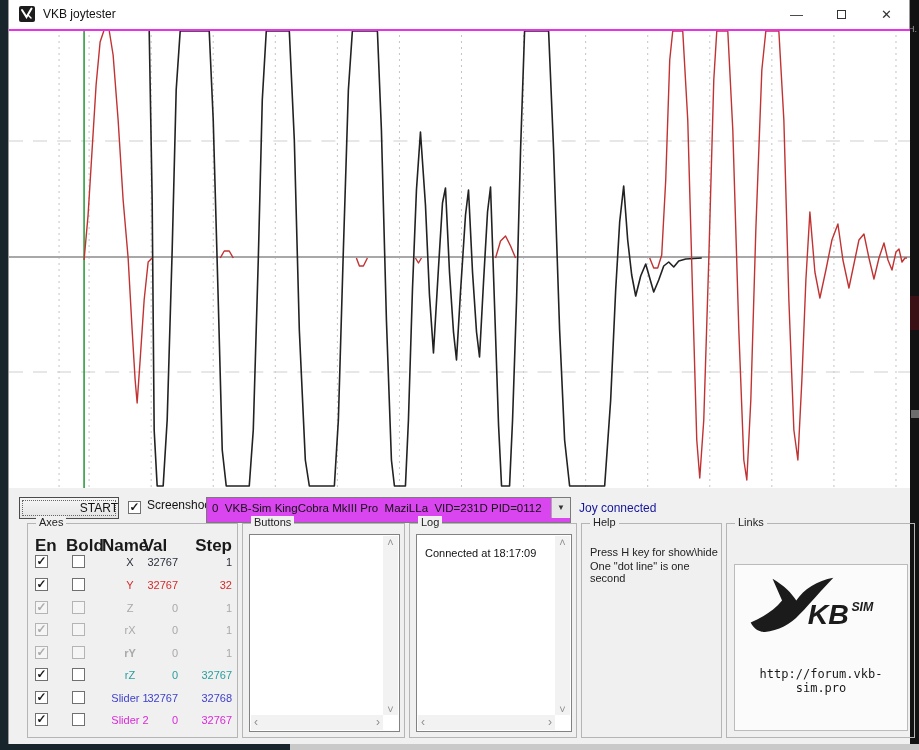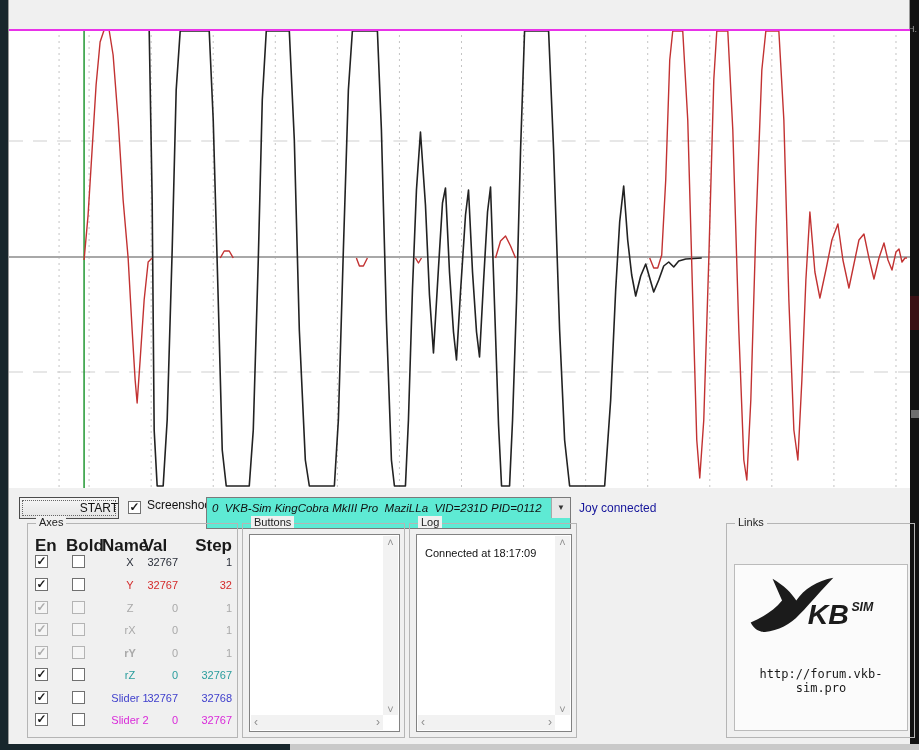--- a/index.html
+++ b/index.html
@@ -31,21 +31,21 @@
   .btn3d{position:absolute;left:10px;top:9px;width:100px;height:22px;background:linear-gradient(#f6f6f6,#e4e4e4);
     border:1px solid #4b4b4b;font-size:12px;color:#111;text-align:right;line-height:20px;}
   .btn3d .focus{position:absolute;left:2px;top:2px;right:2px;bottom:2px;border:1px dotted #666;}
   .btn3d .lbl{position:relative;}
   .cbx{position:absolute;width:13px;height:13px;background:#fff;border:1px solid #707070;
     font-size:12px;line-height:11px;text-align:center;color:#1a1a1a;font-weight:bold;}
   .cbx.gray{border-color:#b4b4b4;color:#ababab;background:#f5f5f5;}
   .cbx.empty{color:transparent;}
   .shot-cbx{left:119px;top:13px;}
   .shot-lbl{position:absolute;left:138px;top:10px;font-size:12px;color:#111;}
-  .combo{position:absolute;left:197px;top:9px;width:365px;height:32px;background:#5eead4;border:1px solid #7a7a7a;font-style:italic;}
+  .combo{position:absolute;left:197px;top:9px;width:365px;height:26px;background:#d946ef;border:1px solid #7a7a7a;}
   .combo .txt{position:absolute;left:5px;top:0;right:20px;line-height:20px;font-size:11.5px;color:#111;
     white-space:pre;overflow:hidden;}
   .combo .dd{position:absolute;right:0;top:0;width:19px;height:20px;background:#e7e7e7;border-left:1px solid #a8a8a8;
     text-align:center;line-height:20px;font-size:8px;color:#333;}
   .status{position:absolute;left:570px;top:13px;font-size:12px;font-weight:normal;color:#15159b;}
   
   .group{position:absolute;border:1px solid #b5b5b5;}
   .gtitle{position:absolute;top:-8px;left:8px;background:#f0f0f0;padding:0 3px;font-size:11px;color:#222;}
   .g-axes{left:18px;top:35px;width:211px;height:215px;}
   .g-buttons{left:233px;top:35px;width:163px;height:215px;}
@@ -85,20 +85,31 @@
 <body>
 
 <div class="strip-right"></div>
 <div class="frag-maroon"></div>
 <div class="frag-dots"></div>
 <div class="frag-text">H.</div>
 <div class="bottom-light"></div>
 
 <div class="win">
 
+  <div class="titlebar">
+    <svg class="app-icon" viewBox="0 0 16 16">
+      <rect x="0" y="0" width="16" height="16" rx="2" fill="#1c1c1c"></rect>
+      <path d="M3,4 L7.5,11 L12.5,2.5" stroke="#ffffff" stroke-width="2" fill="none" stroke-linecap="round"></path>
+      <path d="M9,9 L12,12" stroke="#ffffff" stroke-width="1.4" fill="none" stroke-linecap="round"></path>
+    </svg>
+    <span class="title-text">VKB joytester</span>
+    <span class="tb-btn tb-min">—</span>
+    <span class="tb-btn tb-max"><span class="max-box"></span></span>
+    <span class="tb-btn tb-close">✕</span>
+  </div>
 
   <div class="chart">
     <svg id="scope" preserveAspectRatio="none" viewBox="8 29 900 459">
         <line x1="58" y1="29" x2="58" y2="488" stroke="#c4c4c4" stroke-width="1" stroke-dasharray="2 4"></line>
         <line x1="88" y1="29" x2="88" y2="488" stroke="#c4c4c4" stroke-width="1" stroke-dasharray="2 4"></line>
         <line x1="150" y1="29" x2="150" y2="488" stroke="#c4c4c4" stroke-width="1" stroke-dasharray="2 4"></line>
         <line x1="212" y1="29" x2="212" y2="488" stroke="#c4c4c4" stroke-width="1" stroke-dasharray="2 4"></line>
         <line x1="274" y1="29" x2="274" y2="488" stroke="#c4c4c4" stroke-width="1" stroke-dasharray="2 4"></line>
         <line x1="336" y1="29" x2="336" y2="488" stroke="#c4c4c4" stroke-width="1" stroke-dasharray="2 4"></line>
         <line x1="398" y1="29" x2="398" y2="488" stroke="#c4c4c4" stroke-width="1" stroke-dasharray="2 4"></line>
@@ -228,20 +239,25 @@
           <span class="a-up">˄</span>
           <span class="a-dn">˅</span>
         </div>
         <div class="hscroll">
           <span class="a-lf">‹</span>
           <span class="a-rt">›</span>
         </div>
       </div>
     </div>
 
+    <div class="group g-help">
+      <span class="gtitle">Help</span>
+      <span class="help-line" style="top:22px;">Press H key for show\hide</span>
+      <span class="help-line" style="top:36px;">One "dot line" is one second</span>
+    </div>
 
     <div class="group g-links">
       <span class="gtitle">Links</span>
       <div class="links-inner">
         <div class="logo-wrap">
           <svg viewBox="0 0 160 84" width="152" height="80">
             <path d="M6,54 C20,48 31,41 39,31 L29,8 C41,15 49,23 54,31 C62,19 76,10 93,7 L79,22 C71,31 64,39 57,46 C48,56 35,63 21,64 C14,64 9,60 6,54 Z" fill="#1b1b1b"></path>
             <text x="66" y="56" font-family="Liberation Sans, sans-serif" font-size="30" font-weight="bold" font-style="italic" fill="#1b1b1b" id="logo-kb">KB</text>
             <text x="112" y="42" font-family="Liberation Sans, sans-serif" font-size="13" font-weight="bold" font-style="italic" fill="#1b1b1b" id="logo-sim">SIM</text>
           </svg>

